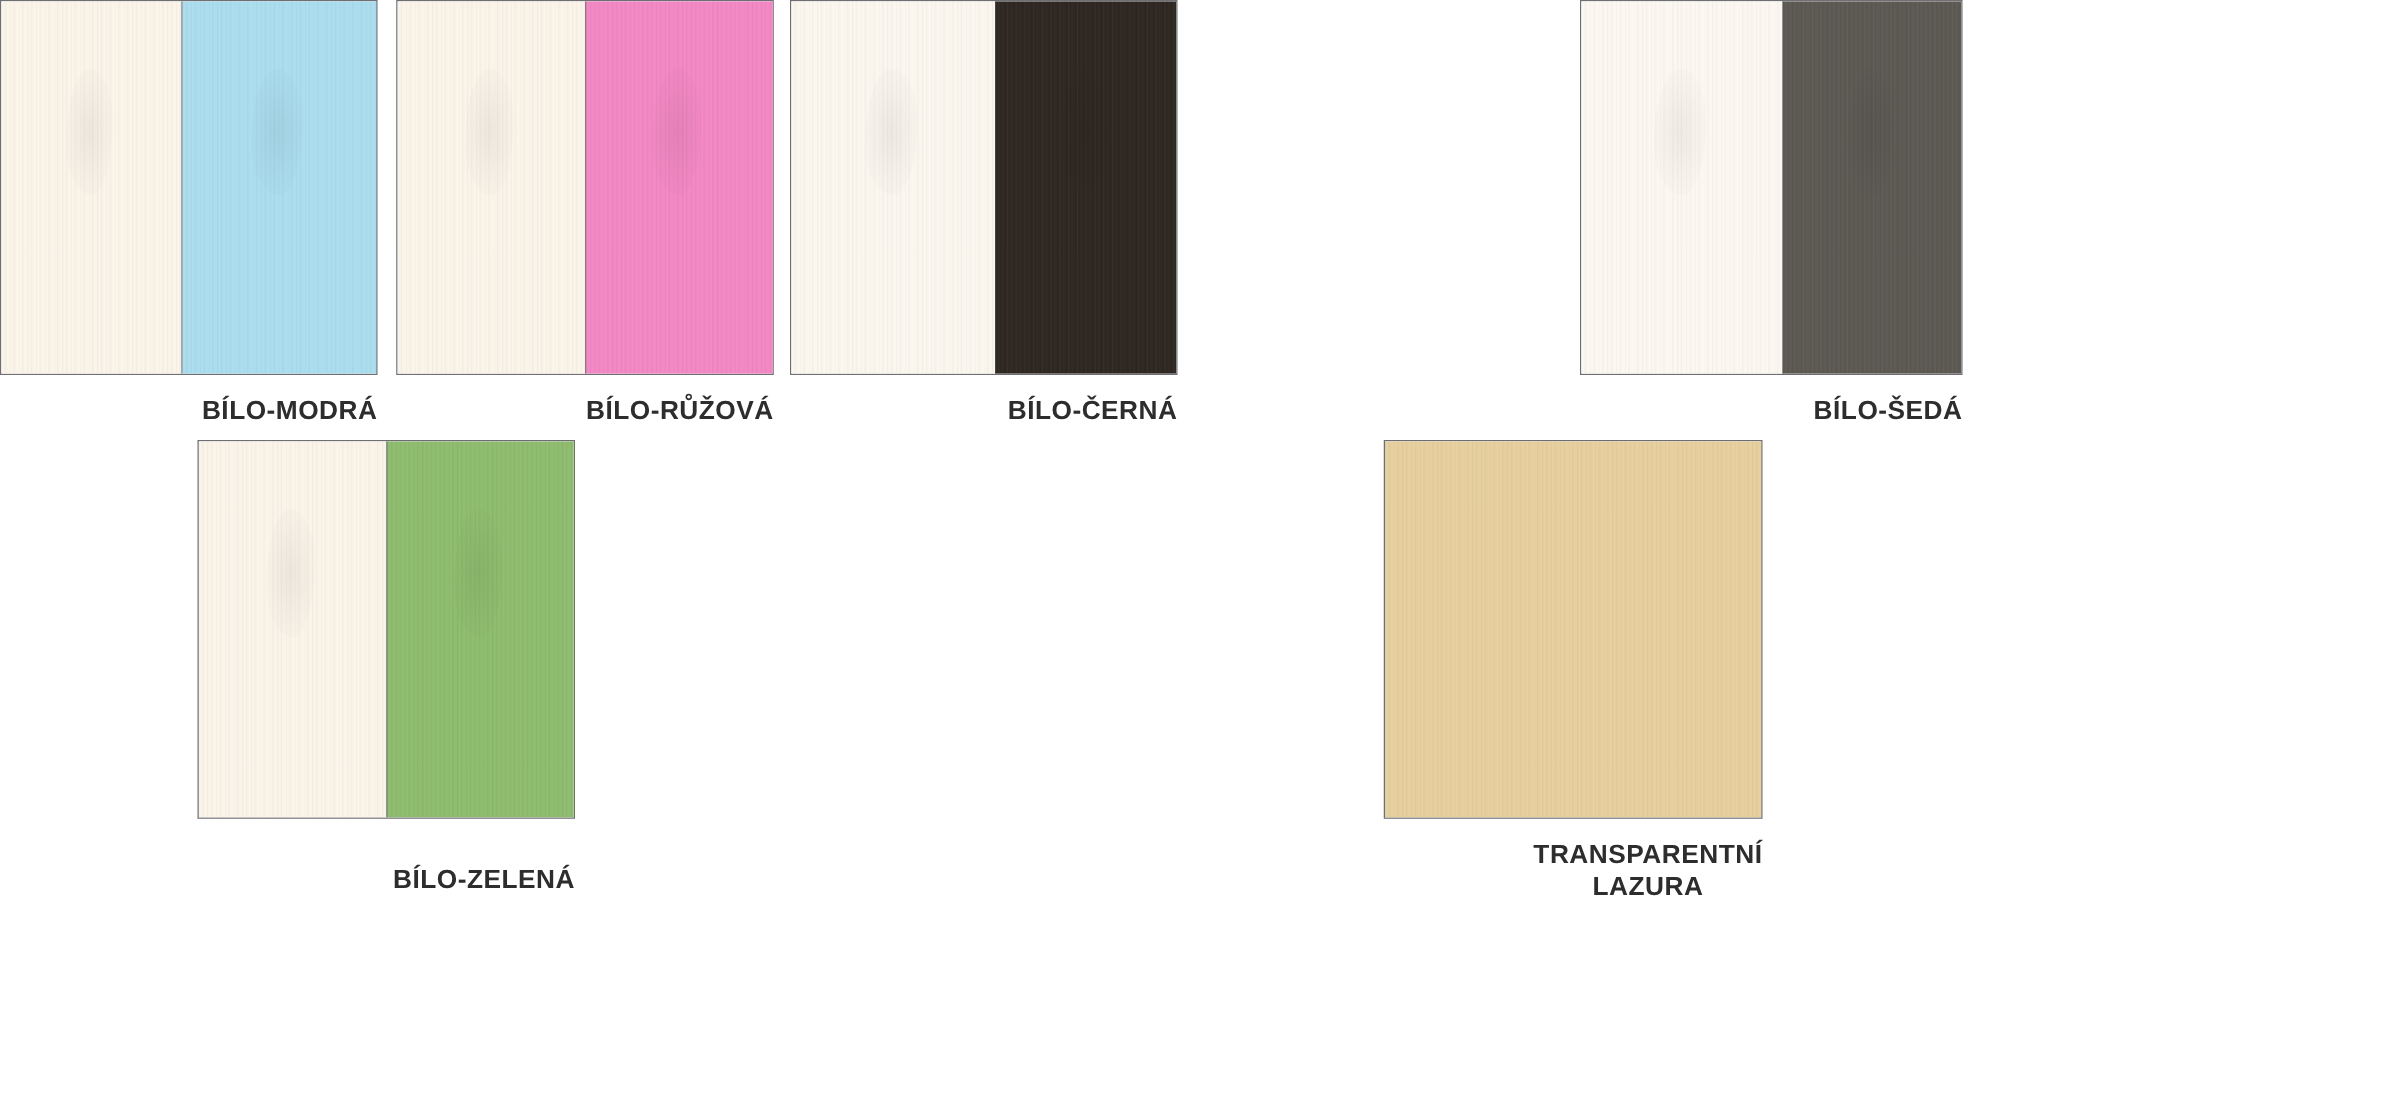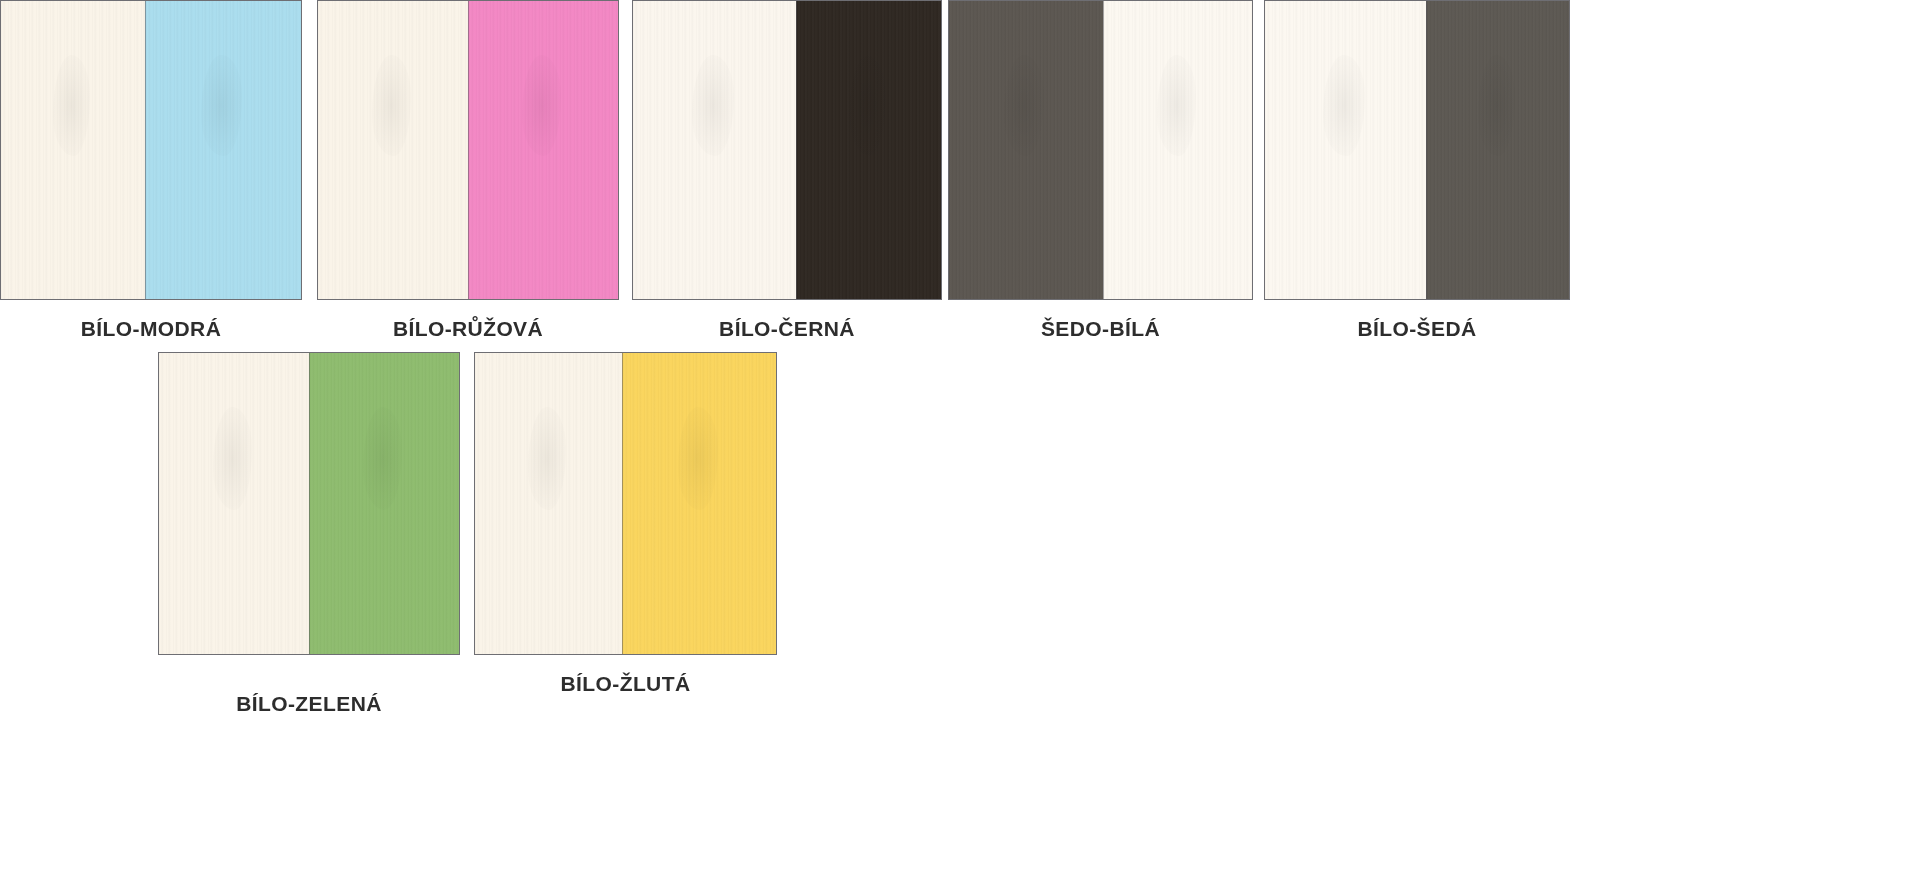--- a/index.html
+++ b/index.html
@@ -20,21 +20,21 @@
     position: relative;
     width: 1920px;
     height: 890px;
   }
 
   
   .swatch-cell {
     position: absolute;
     display: flex;
     flex-direction: column;
-    align-items: center;
+    align-items: flex-end;
   }
 
   .swatch {
     position: relative;
     box-sizing: border-box;
     display: flex;
     overflow: hidden;
     border: 1px solid #6e6e73;
     background: #ffffff;
   }
@@ -121,47 +121,40 @@
   </div>
 
   <div class="swatch-cell" style="left:632px; top:0px; width:310px;">
     <div class="swatch" style="width: 310px; height: 300px; border-color: rgb(110, 110, 115);">
       <div class="panel" style="width: 53%; background-color: rgb(251, 246, 238);"></div>
       <div class="panel" style="width: 47%; background-color: rgb(46, 39, 33);"></div>
     </div>
     <div class="caption" style="color: rgb(45, 45, 45);">BÍLO-ČERNÁ</div>
   </div>
 
-  <div class="swatch-cell" style="left:948px; top:0px; width:305px;">
-    <div class="swatch" style="width: 305px; height: 300px; border-color: rgb(110, 110, 115);">
-      <div class="panel" style="width: 51%; background-color: rgb(91, 86, 80);"></div>
-      <div class="panel" style="width: 49%; background-color: rgb(252, 248, 241);"></div>
-    </div>
-    <div class="caption" style="color: rgb(45, 45, 45);">ŠEDO-BÍLÁ</div>
-  </div>
 
   <div class="swatch-cell" style="left:1264px; top:0px; width:306px;">
     <div class="swatch" style="width: 306px; height: 300px; border-color: rgb(110, 110, 115);">
       <div class="panel" style="width: 53%; background-color: rgb(252, 248, 241);"></div>
       <div class="panel" style="width: 47%; background-color: rgb(92, 88, 82);"></div>
     </div>
     <div class="caption" style="color: rgb(45, 45, 45);">BÍLO-ŠEDÁ</div>
   </div>
 
   <div class="swatch-cell" style="left:158px; top:352px; width:302px;gap:20px;">
     <div class="swatch" style="width: 302px; height: 303px; border-color: rgb(110, 110, 115);">
       <div class="panel" style="width: 50%; background-color: rgb(250, 244, 233);"></div>
       <div class="panel" style="width: 50%; background-color: rgb(142, 188, 110);"></div>
     </div>
     <div class="caption" style="color: rgb(45, 45, 45);">BÍLO-ZELENÁ</div>
   </div>
 
-  <div class="swatch-cell" style="left:474px; top:352px; width:303px;">
-    <div class="swatch" style="width: 303px; height: 303px; border-color: rgb(110, 110, 115);">
-      <div class="panel" style="width: 49%; background-color: rgb(250, 244, 233);"></div>
-      <div class="panel" style="width: 51%; background-color: rgb(250, 213, 93);"></div>
-    </div>
-    <div class="caption" style="color: rgb(45, 45, 45);">BÍLO-ŽLUTÁ</div>
-  </div>
 
 
+  <div class="swatch-cell" style="left:1107px; top:352px; width:303px;">
+    <div class="swatch single" style="width: 303px; height: 303px; border-color: rgb(110, 110, 115);">
+      <div class="panel no-knot" style="width: 100%; background-color: rgb(231, 207, 158);"></div>
+    </div>
+    <div class="caption" style="color: rgb(45, 45, 45);">TRANSPARENTNÍ
+LAZURA</div>
+  </div>
 
 </div>
 
 </body></html>

